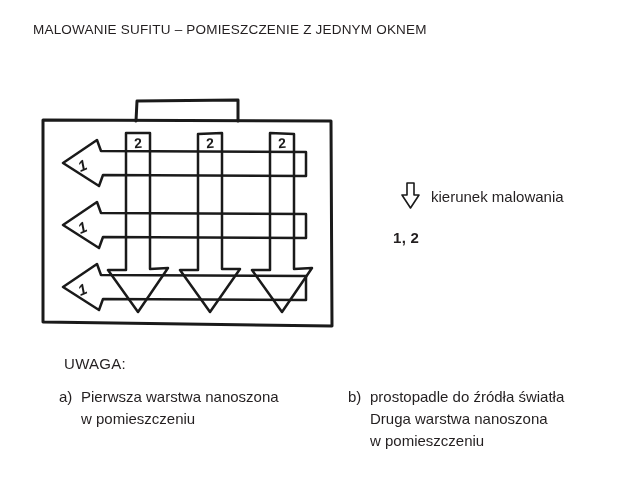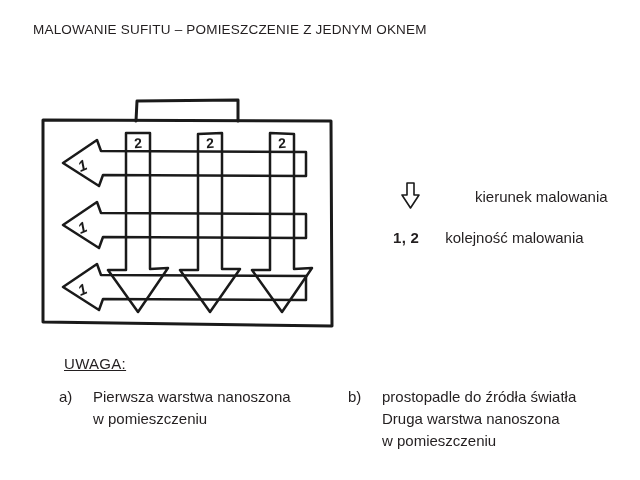--- a/index.html
+++ b/index.html
@@ -17,32 +17,32 @@
   }
   #diagram-svg{left:0;top:0;width:640px;height:480px;}
   .num-label{
     font-family:"Liberation Sans", sans-serif;
     font-weight:bold;
     fill:#1a1a1a;
   }
   .num-one{font-style:italic;font-size:15px;}
   .num-two{font-size:14px;}
   
-  #legend-dir-label{left:431px;top:188px;font-size:15px;margin-left:44px;}
+  #legend-dir-label{left:431px;top:188px;font-size:15px;}
   #legend-order{left:393px;top:229px;font-size:15px;display:flex;}
-  #legend-order .nums{font-weight:bold;margin-right:26px;letter-spacing:.3px;}
+  #legend-order .nums{font-weight:bold;margin-right:11px;letter-spacing:.3px;}
   
-  #notes-heading{left:64px;top:355px;font-size:15px;letter-spacing:.3px;text-decoration:underline;}
+  #notes-heading{left:64px;top:355px;font-size:15px;letter-spacing:.3px;}
   .note-item{
     top:386px;font-size:15px;line-height:22px;
     display:grid;grid-template-columns:22px 1fr;column-gap:0;
   }
   #note-a{left:59px;width:240px;}
   #note-b{left:348px;width:250px;}
-  .note-line{display:block;margin-left:12px;}
+  .note-line{display:block;}
 </style>
 </head>
 <body>
 
 <div id="title" class="abs">MALOWANIE SUFITU – POMIESZCZENIE Z JEDNYM OKNEM</div>
 
 <svg id="diagram-svg" class="abs" viewBox="0 0 640 480">
   <g fill="none" stroke="#1a1a1a" stroke-linejoin="round" stroke-linecap="round">
 
     <polyline points="136,121 137,101 238,100 238,121" stroke-width="3"></polyline>
@@ -66,21 +66,20 @@
 
   <text class="num-label num-two" x="138" y="148" transform="rotate(-4 138 144)" text-anchor="middle">2</text>
   <text class="num-label num-two" x="210" y="148" transform="rotate(-4 210 144)" text-anchor="middle">2</text>
   <text class="num-label num-two" x="282" y="148" transform="rotate(-4 282 144)" text-anchor="middle">2</text>
 </svg>
 
 <div id="legend-dir-label" class="abs">kierunek malowania</div>
 
 <div id="legend-order" class="abs">
   <span class="nums">1, 2</span>
-  <span>kolejność malowania</span>
 </div>
 
 <div id="notes-heading" class="abs">UWAGA:</div>
 
 <div id="note-a" class="abs note-item">
   <span>a)</span>
   <span>
     <span class="note-line">Pierwsza warstwa nanoszona</span>
     <span class="note-line">w pomieszczeniu</span>
   </span>

